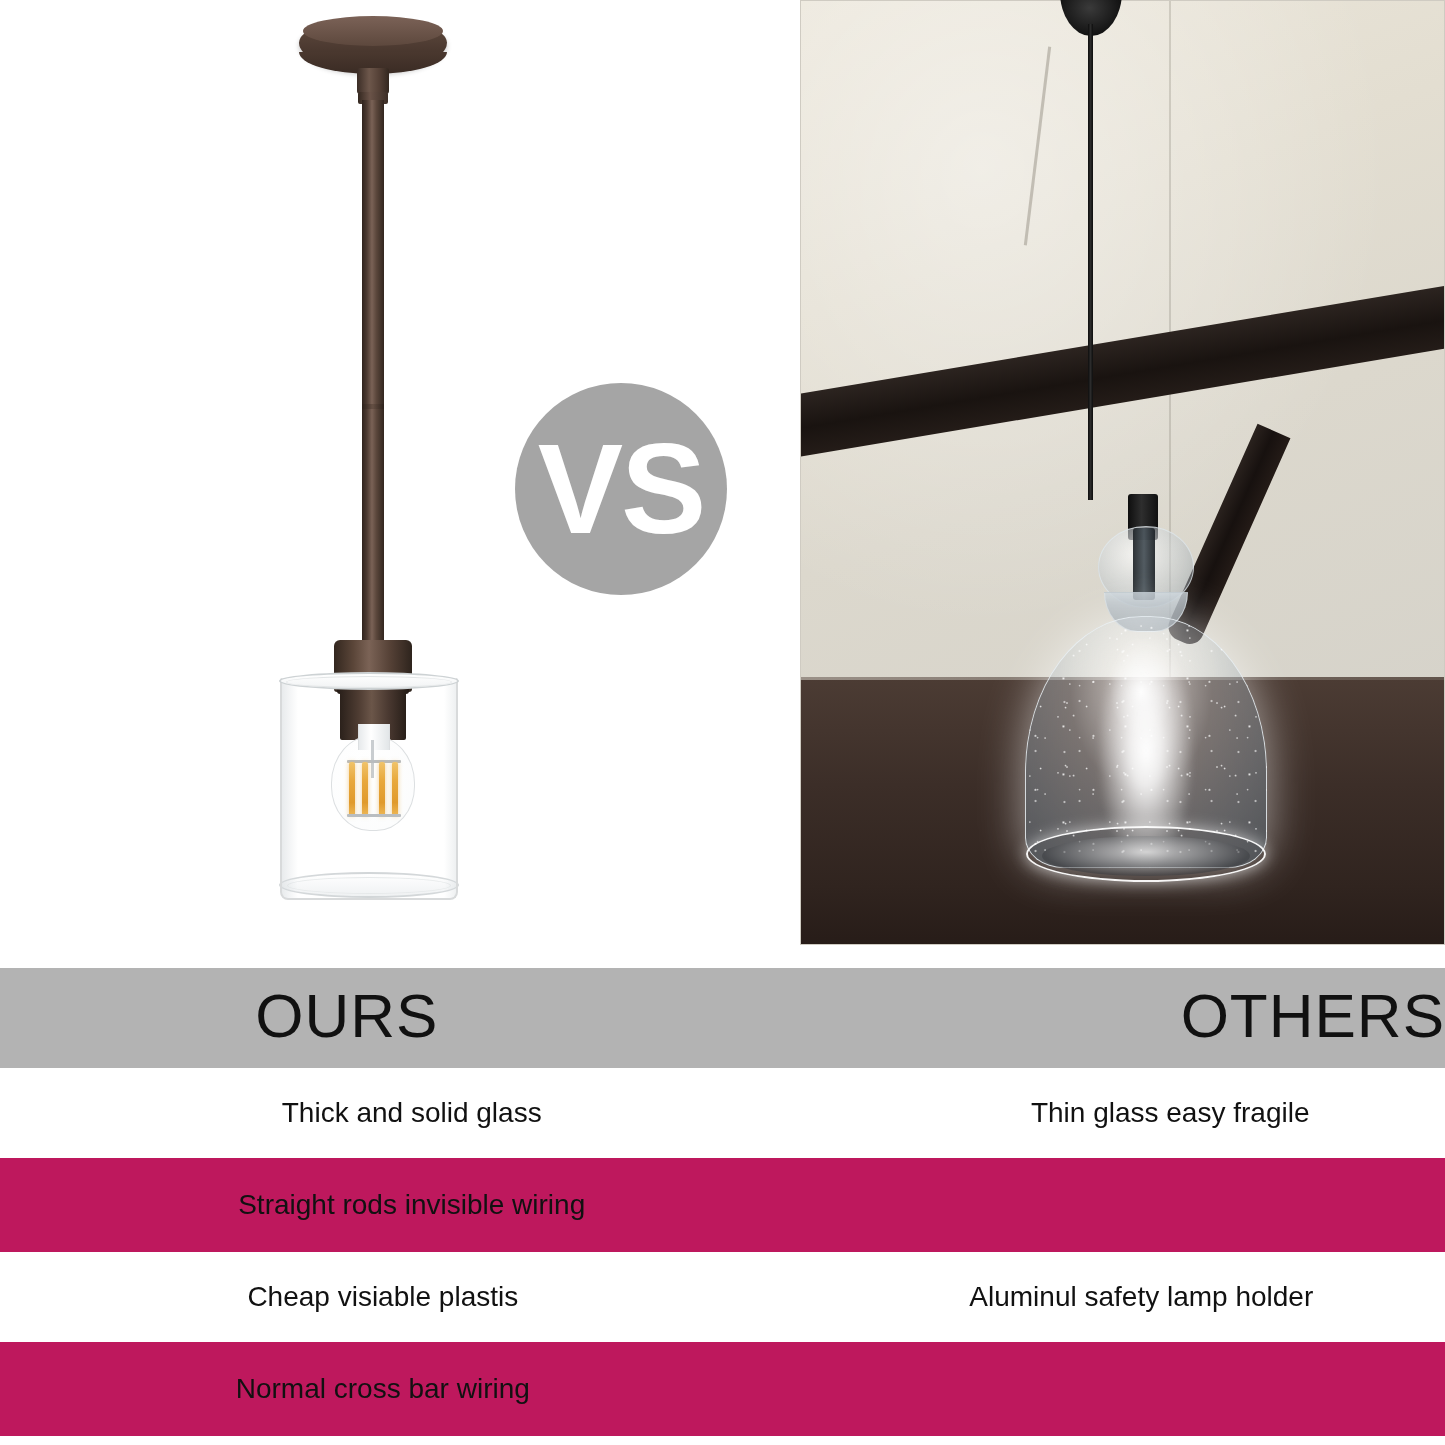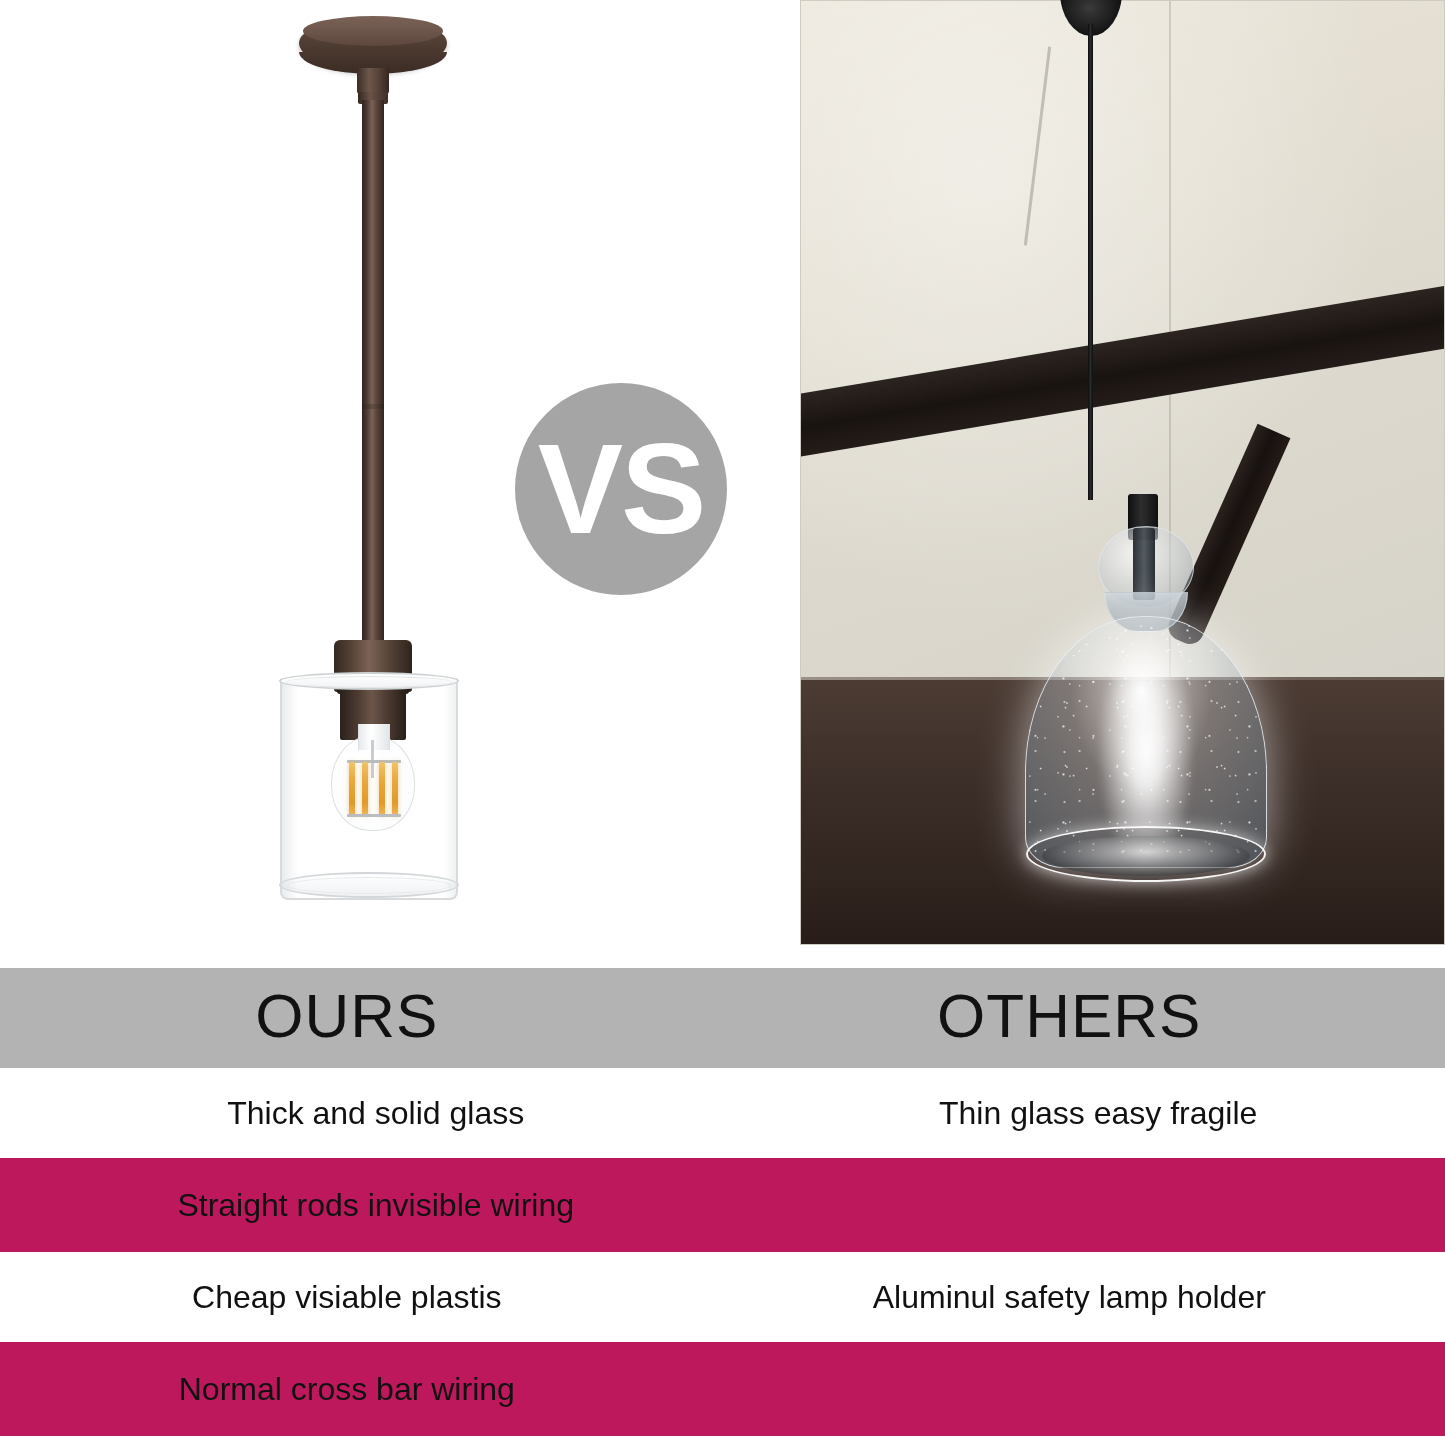--- a/index.html
+++ b/index.html
@@ -245,22 +245,22 @@
 
   
   .table{position:absolute;left:0;top:968px;width:1445px;height:477px;}
   .row{display:flex;width:1445px;align-items:center;}
   .row.head{height:100px;background:#b3b3b3;}
   .row.gray{height:94px;background:#be185d;}
   .row.white{height:90px;background:#ffffff;}
   .cell{flex:0 0 50%;text-align:center;color:#111111;}
   .cell.head-txt{font-size:62px;font-weight:400;letter-spacing:1px;line-height:1;padding-bottom:4px;}
   .cell.ours-head{flex-basis:48%;}
-  .cell.others-head{flex-basis:52%;}
-  .cell.item{font-size:32px;font-weight:400;line-height:1.08;white-space:nowrap;}
+  .cell.others-head{flex-basis:52%;text-align:right;}
+  .cell.item{font-size:28px;font-weight:400;line-height:1.08;white-space:nowrap;padding-left:36px;}
   .cell.l{flex-basis:52%;}
   .cell.r{flex-basis:48%;}
 
   
   .vs{
     position:absolute;left:515px;top:383px;width:212px;height:212px;
     border-radius:50%;background:#a5a5a5;
     display:flex;align-items:center;justify-content:center;
   }
   .vs span{

